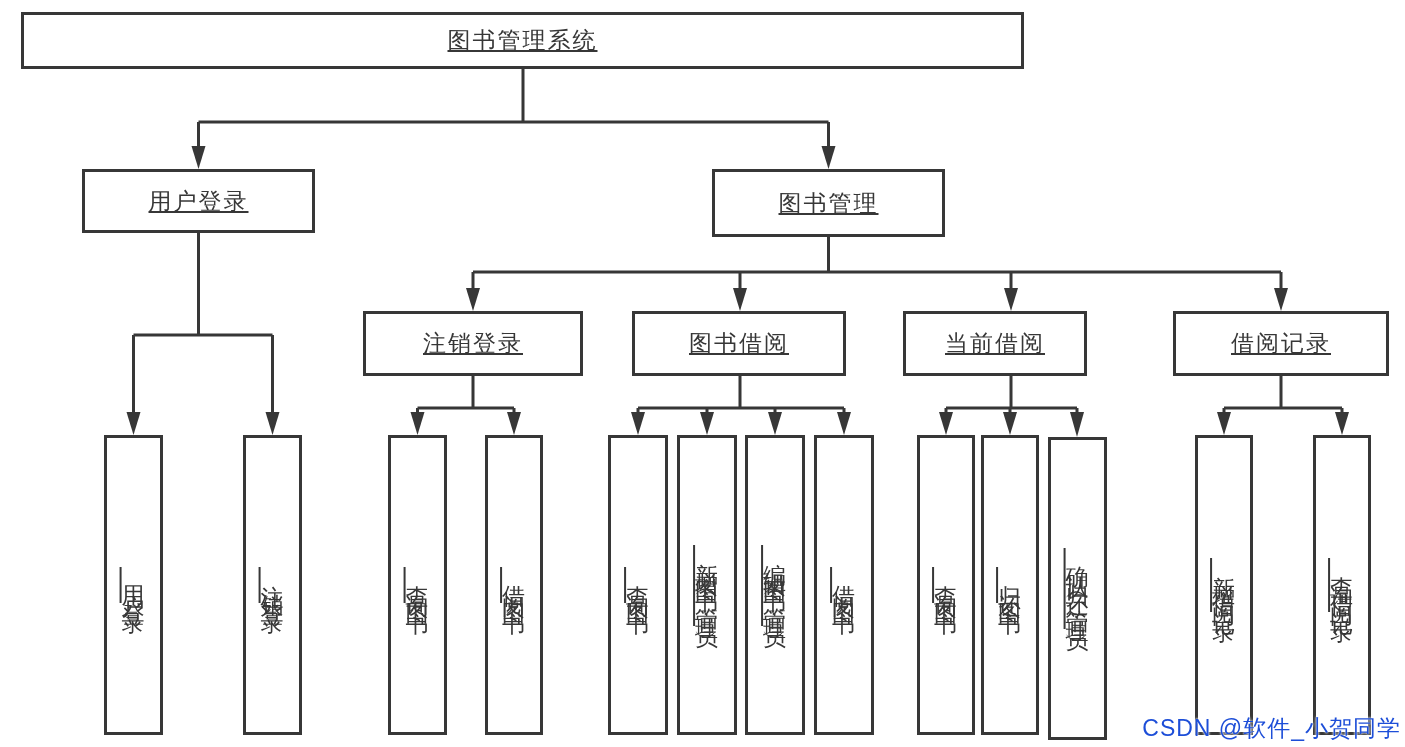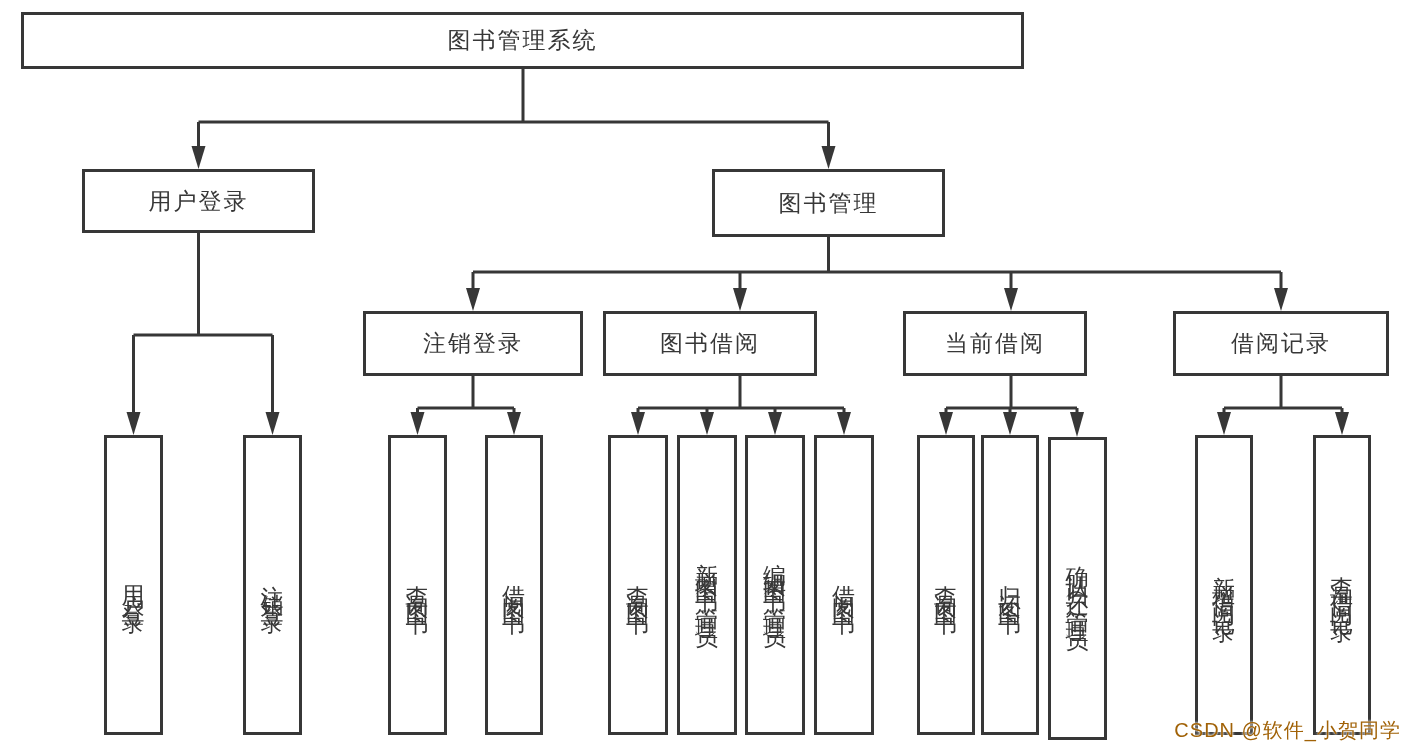--- a/index.html
+++ b/index.html
@@ -19,41 +19,42 @@
   .node {
     position: absolute;
     box-sizing: border-box;
     border: 3px solid #373737;
     background: #ffffff;
     color: #373737;
     display: flex;
     align-items: center;
     justify-content: center;
     z-index: 2;
+    text-decoration: underline;
   }
   .h-node {
     font-size: 23px;
     letter-spacing: 2px;
     white-space: nowrap;
   }
   .v-node {
     writing-mode: vertical-rl;
     text-orientation: mixed;
     font-size: 23px;
     line-height: 1.05;
     letter-spacing: 9px;
     white-space: nowrap;
   }
   .watermark {
     position: absolute;
     right: 4px;
     bottom: 3px;
-    font-size: 20px;
+    font-size: 23px;
     letter-spacing: 1px;
-    color: #a16207;
+    color: #1d4ed8;
     text-shadow: 0 0 2px #ffffff, 0 0 3px #ffffff;
     z-index: 6;
     white-space: nowrap;
     margin-top: 43px;
   }
 </style>
 </head>
 <body>
 
 <div class="canvas">
@@ -104,21 +105,21 @@
       <polygon points="1335,412 1349,412 1342,435"></polygon>
     </g>
   </svg>
 
   <div class="node h-node" style="left:21px; top:12px; width:1003px; height:57px;">图书管理系统</div>
 
   <div class="node h-node" style="left:82px; top:169px; width:233px; height:64px;">用户登录</div>
   <div class="node h-node" style="left:712px; top:169px; width:233px; height:68px;">图书管理</div>
 
   <div class="node h-node" style="left:363px; top:311px; width:220px; height:65px;">注销登录</div>
-  <div class="node h-node" style="left:603px; top:311px; width:214px; height:65px;">图书借阅</div>
+  <div class="node h-node" style="left:632px; top:311px; width:214px; height:65px;">图书借阅</div>
   <div class="node h-node" style="left:903px; top:311px; width:184px; height:65px;">当前借阅</div>
   <div class="node h-node" style="left:1173px; top:311px; width:216px; height:65px;">借阅记录</div>
 
   <div class="node v-node" style="left:104px; top:435px; width:59px; height:300px;">用户登录</div>
   <div class="node v-node" style="left:243px; top:435px; width:59px; height:300px;">注销登录</div>
 
   <div class="node v-node" style="left:388px; top:435px; width:59px; height:300px;">查询图书</div>
   <div class="node v-node" style="left:485px; top:435px; width:58px; height:300px;">借阅图书</div>
 
   <div class="node v-node" style="left:608px; top:435px; width:60px; height:300px;">查询图书</div>

